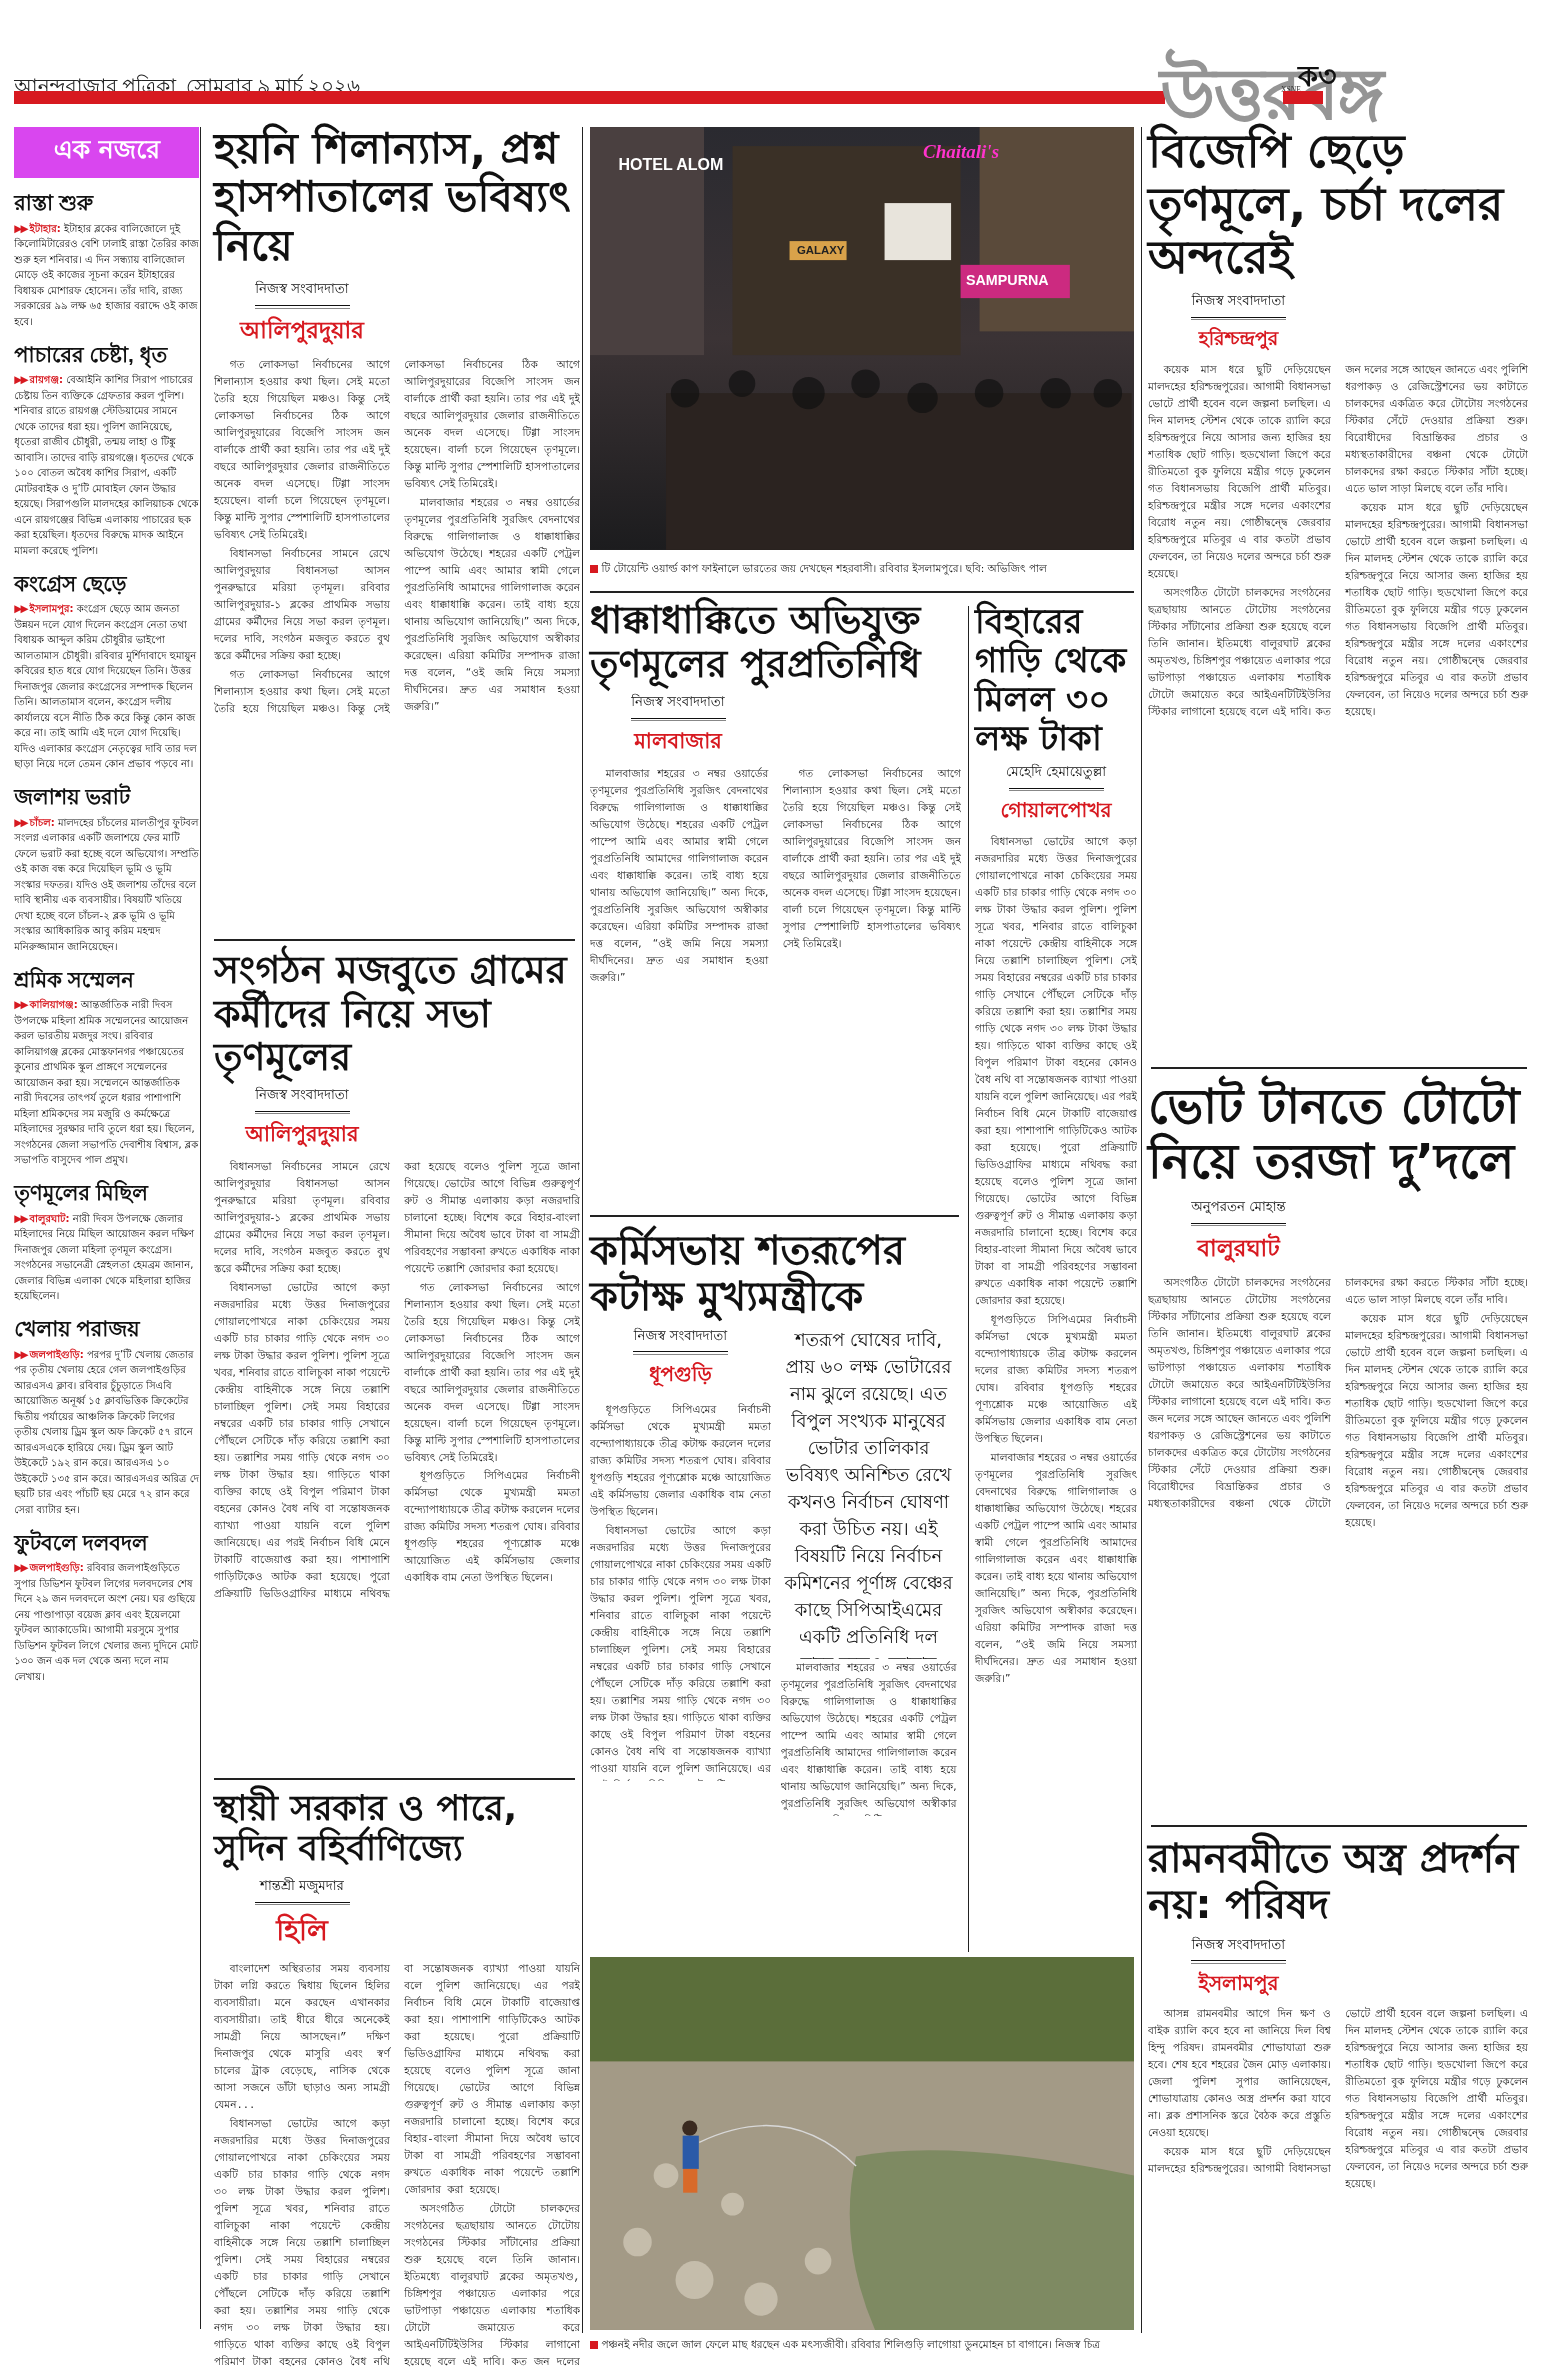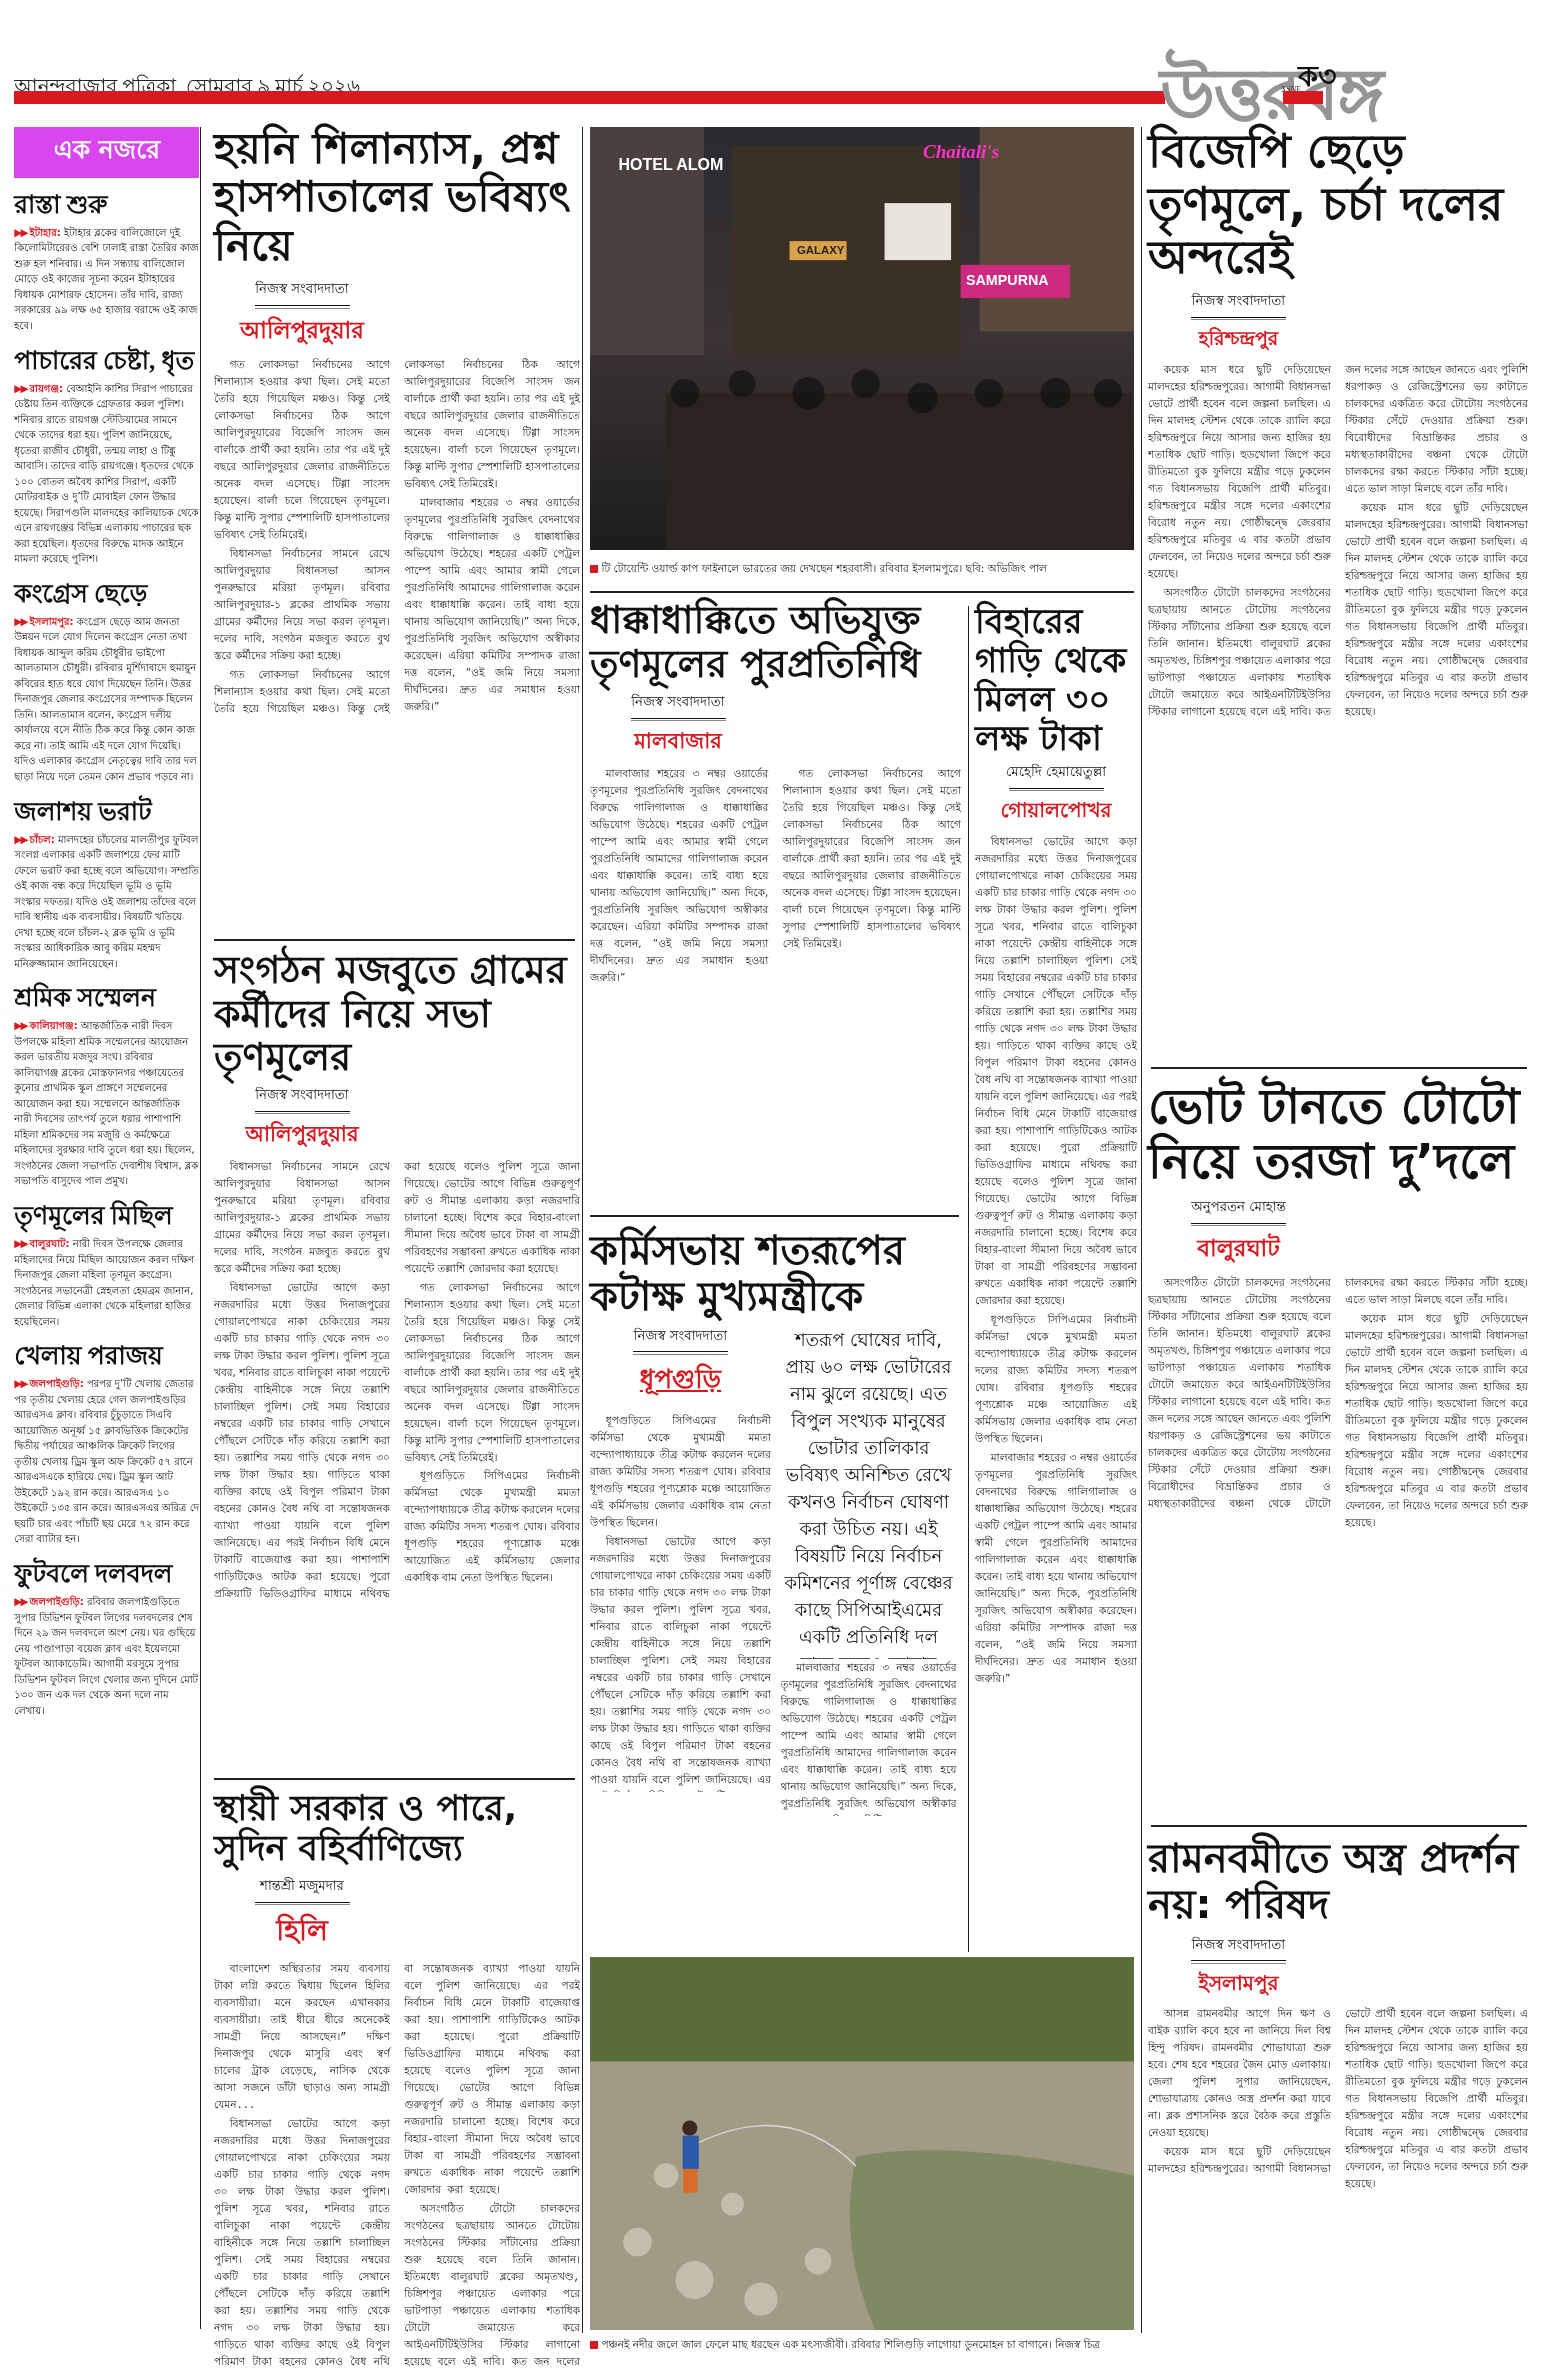--- a/index.html
+++ b/index.html
@@ -13,21 +13,21 @@
   .edition-code { left:1281px; top:85px; font-size:7.6px; color:#333; font-family:"Liberation Serif", serif; }
   .page-no { left:1298px; top:55px; font-size:28.5px; font-weight:bold; color:#111; }
 
   .rule-v { background:#222; width:1px; }
   .rule-h { background:#222; height:1.9px; }
 
   
   .sidebar { left:14.3px; top:127px; width:185px; }
   .sb-banner { background:#d946ef; color:#fff; font-size:25px; font-weight:bold; text-align:center;
                padding:2.9px 0 4.8px; font-family:"DejaVu Sans", sans-serif; }
-  .sb-item h3 { margin:14.3px 0 5.7px; font-size:25px; font-weight:bold; font-family:Liberation Serif, serif; line-height:1.05; }
+  .sb-item h3 { margin:14.3px 0 5.7px; font-size:21px; font-weight:bold; font-family:Liberation Sans, sans-serif; line-height:1.05; }
   .sb-item p { margin:0; font-size:10px; line-height:1.55; font-family:"DejaVu Sans", sans-serif; }
   .sb-item .loc { color:#d71920; font-weight:bold; }
   .sb-item .arrow { color:#d71920; font-size:10.5px; letter-spacing:-1.9px; margin-right:2.9px; }
 
   .headline { font-weight:bold; font-family:"DejaVu Sans", sans-serif; text-align:left; line-height:1.15; color:#111; }
   .byline { font-size:13.3px; text-align:center; font-family:"DejaVu Sans", sans-serif; }
   .byline-rule { border-top:1.9px solid #111; border-bottom:1px solid #888; height:1.4px; margin:3.8px auto; }
   .dateline { color:#d71920; font-weight:bold; text-align:center; font-family:"DejaVu Sans", sans-serif; }
   .body-text { font-size:10.5px; line-height:1.62; text-align:justify; font-family:"DejaVu Sans", sans-serif; color:#222; }
   .body-text p { margin:0 0 1.9px; text-indent:1.5em; }
@@ -195,21 +195,21 @@
   </div>
 </div>
 <div class="abs rule-h" style="left:590px;top:1215px;width:369px;"></div>
 
 <div class="abs" style="left:590px;top:1227px;width:371px;">
   <div class="headline" style="font-size:40px;">কর্মিসভায় শতরূপের কটাক্ষ মুখ্যমন্ত্রীকে</div>
   <div style="display:flex;gap:9.5px;margin-top:6.7px;">
     <div style="width:181px;">
       <div class="byline">নিজস্ব সংবাদদাতা</div>
       <div class="byline-rule" style="width:95px;"></div>
-      <div class="dateline" style="font-size:26px;text-decoration:underline;">ধূপগুড়ি</div>
+      <div class="dateline" style="font-size:20px;">ধূপগুড়ি</div>
       <div class="body-text" style="margin-top:9.5px;height:380px;overflow:hidden;">
         <p>ধূপগুড়িতে সিপিএমের নির্বাচনী কর্মিসভা থেকে মুখ্যমন্ত্রী মমতা বন্দ্যোপাধ্যায়কে তীব্র কটাক্ষ করলেন দলের রাজ্য কমিটির সদস্য শতরূপ ঘোষ। রবিবার ধূপগুড়ি শহরের পূণ্যশ্লোক মঞ্চে আয়োজিত এই কর্মিসভায় জেলার একাধিক বাম নেতা উপস্থিত ছিলেন।</p>
         <p>বিধানসভা ভোটের আগে কড়া নজরদারির মধ্যে উত্তর দিনাজপুরের গোয়ালপোখরে নাকা চেকিংয়ের সময় একটি চার চাকার গাড়ি থেকে নগদ ৩০ লক্ষ টাকা উদ্ধার করল পুলিশ। পুলিশ সূত্রে খবর, শনিবার রাতে বালিচুকা নাকা পয়েন্টে কেন্দ্রীয় বাহিনীকে সঙ্গে নিয়ে তল্লাশি চালাচ্ছিল পুলিশ। সেই সময় বিহারের নম্বরের একটি চার চাকার গাড়ি সেখানে পৌঁছলে সেটিকে দাঁড় করিয়ে তল্লাশি করা হয়। তল্লাশির সময় গাড়ি থেকে নগদ ৩০ লক্ষ টাকা উদ্ধার হয়। গাড়িতে থাকা ব্যক্তির কাছে ওই বিপুল পরিমাণ টাকা বহনের কোনও বৈধ নথি বা সন্তোষজনক ব্যাখ্যা পাওয়া যায়নি বলে পুলিশ জানিয়েছে। এর পরই নির্বাচন বিধি মেনে টাকাটি বাজেয়াপ্ত করা হয়। পাশাপাশি গাড়িটিকেও আটক করা হয়েছে। পুরো প্রক্রিয়াটি ভিডিওগ্রাফির মাধ্যমে নথিবদ্ধ করা হয়েছে বলেও পুলিশ সূত্রে জানা গিয়েছে। ভোটের আগে বিভিন্ন গুরুত্বপূর্ণ রুট ও সীমান্ত এলাকায় কড়া নজরদারি চালানো হচ্ছে। বিশেষ করে বিহার-বাংলা সীমানা দিয়ে অবৈধ ভাবে টাকা বা সামগ্রী পরিবহণের সম্ভাবনা রুখতে একাধিক নাকা পয়েন্টে তল্লাশি জোরদার করা হয়েছে।</p>
       </div>
     </div>
     <div style="width:176px;">
       <div class="pull" style="height:333px;overflow:hidden;">শতরূপ ঘোষের দাবি, প্রায় ৬০ লক্ষ ভোটারের নাম ঝুলে রয়েছে। এত বিপুল সংখ্যক মানুষের ভোটার তালিকার ভবিষ্যৎ অনিশ্চিত রেখে কখনও নির্বাচন ঘোষণা করা উচিত নয়। এই বিষয়টি নিয়ে নির্বাচন কমিশনের পূর্ণাঙ্গ বেঞ্চের কাছে সিপিআইএমের একটি প্রতিনিধি দল যাবে বলেও জানান তিনি।</div>
       <div class="body-text" style="height:157px;overflow:hidden;">
         <p>মালবাজার শহরের ৩ নম্বর ওয়ার্ডের তৃণমূলের পুরপ্রতিনিধি সুরজিৎ বেদনাথের বিরুদ্ধে গালিগালাজ ও ধাক্কাধাক্কির অভিযোগ উঠেছে। শহরের একটি পেট্রল পাম্পে আমি এবং আমার স্বামী গেলে পুরপ্রতিনিধি আমাদের গালিগালাজ করেন এবং ধাক্কাধাক্কি করেন। তাই বাধ্য হয়ে থানায় অভিযোগ জানিয়েছি।” অন্য দিকে, পুরপ্রতিনিধি সুরজিৎ অভিযোগ অস্বীকার করেছেন। এরিয়া কমিটির সম্পাদক রাজা দত্ত বলেন, “ওই জমি নিয়ে সমস্যা দীর্ঘদিনের। দ্রুত এর সমাধান হওয়া জরুরি।”</p>
       </div>

